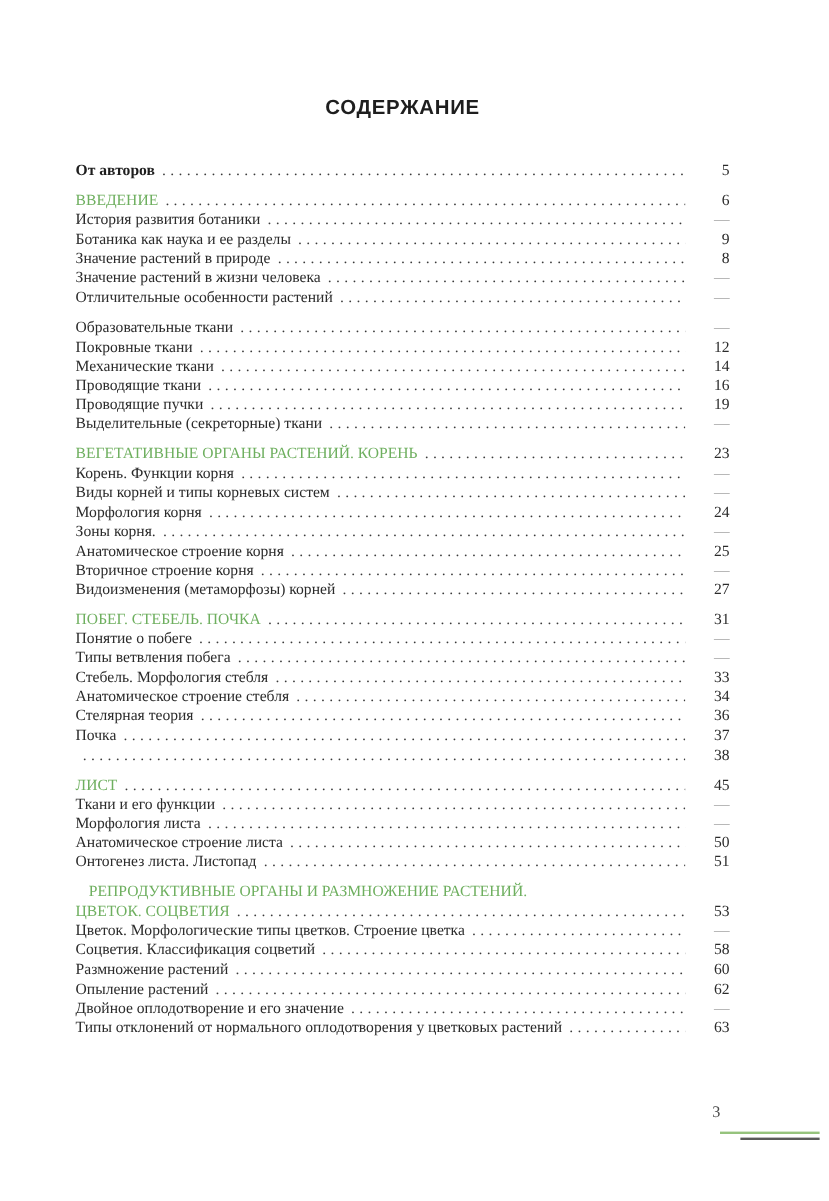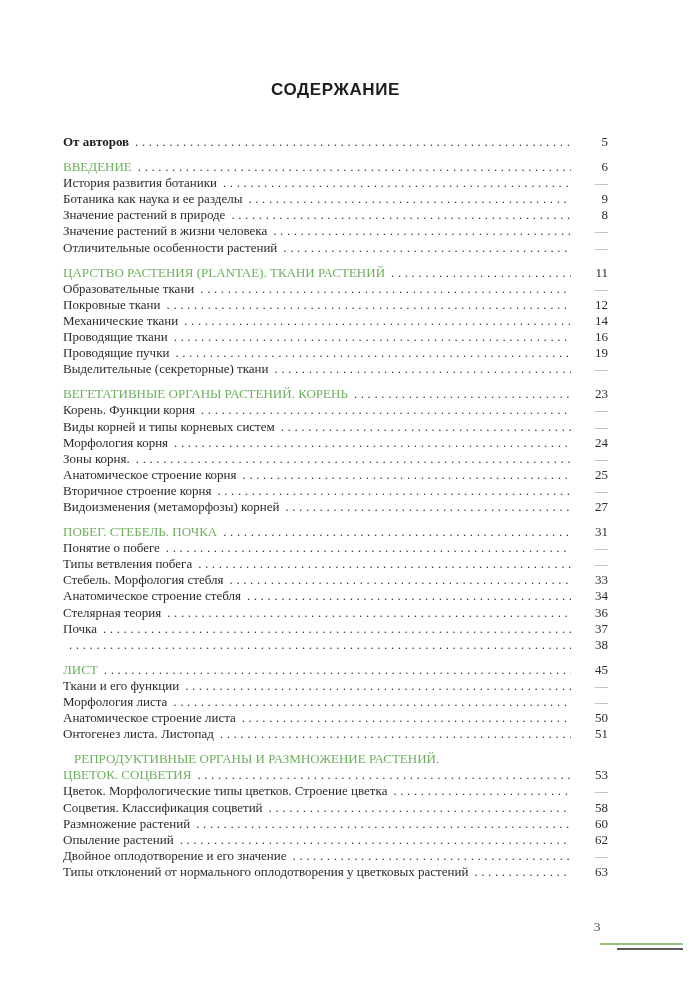--- a/index.html
+++ b/index.html
@@ -137,25 +137,20 @@
           <span class="leader"></span>
           <span class="pagecol dash">—</span>
         </div>
         <div class="row">
           <span class="label">Отличительные особенности растений</span>
           <span class="leader"></span>
           <span class="pagecol dash">—</span>
         </div>
       </div>
       <div class="toc-group">
-        <div class="row heading">
-          <span class="label">ЦАРСТВО РАСТЕНИЯ (PLANTAE). ТКАНИ РАСТЕНИЙ</span>
-          <span class="leader"></span>
-          <span class="pagecol">11</span>
-        </div>
         <div class="row">
           <span class="label">Образовательные ткани</span>
           <span class="leader"></span>
           <span class="pagecol dash">—</span>
         </div>
         <div class="row">
           <span class="label">Покровные ткани</span>
           <span class="leader"></span>
           <span class="pagecol">12</span>
         </div>

